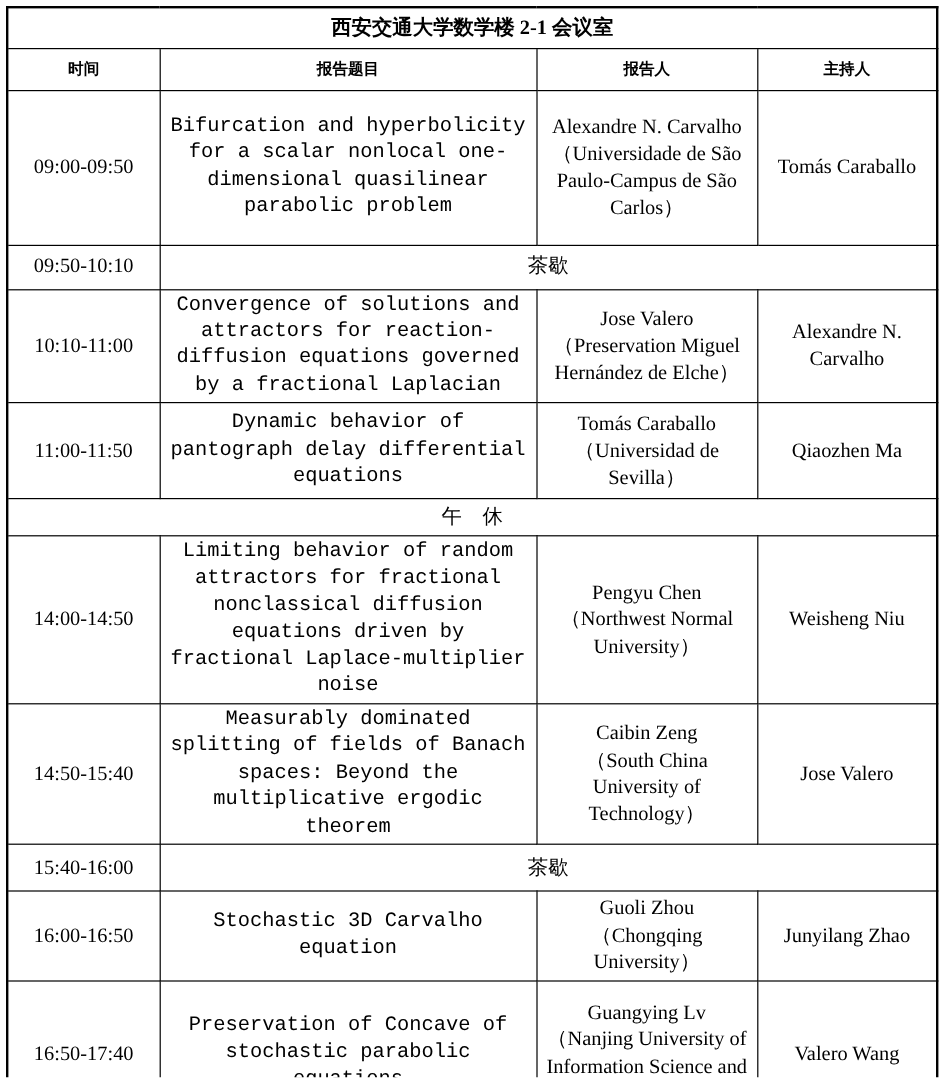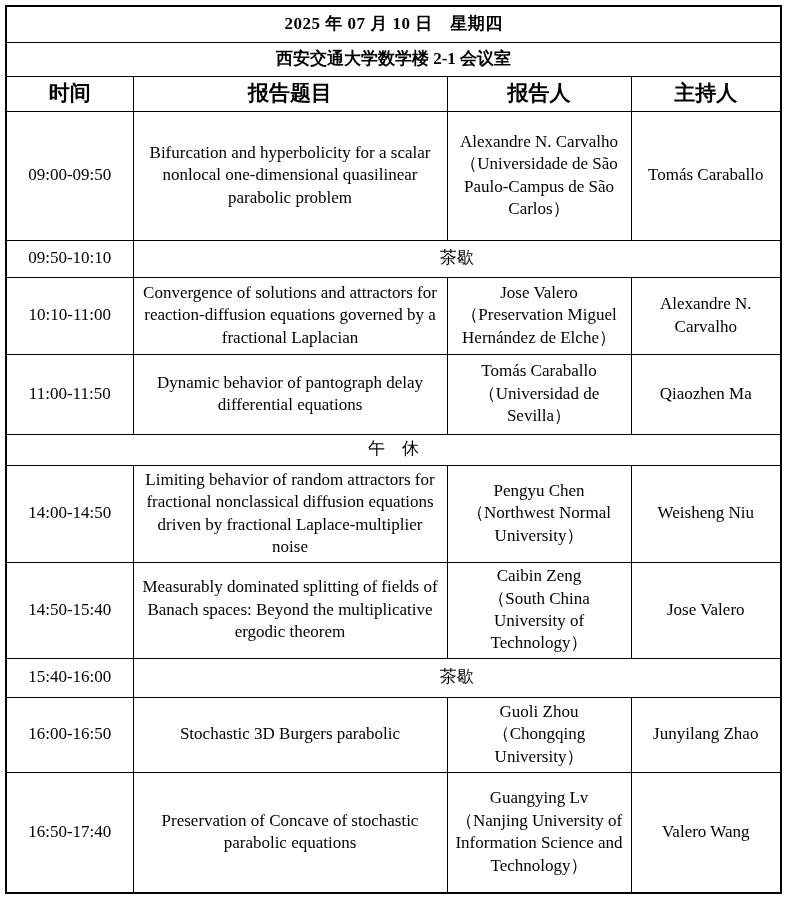--- a/index.html
+++ b/index.html
@@ -36,29 +36,30 @@
   td.date-cell {
     font-size: 20px;
     font-weight: bold;
     letter-spacing: 0.5px;
   }
   td.venue-cell {
     font-size: 19px;
     font-weight: bold;
   }
   tr.head-row td {
-    font-size: 21px;
+    font-size: 13px;
     font-weight: bold;
   }
   td.time-cell {
     font-size: 16.5px;
     padding: 2px 4px;
   }
   td.title-cell {
     padding: 2px 22px;
+    font-family: Liberation Mono, monospace;
   }
   td.speaker-cell {
     padding: 2px 12px;
   }
   td.chair-cell {
     padding: 2px 8px;
   }
   td.break-cell, td.lunch-cell {
     font-size: 18px;
   }
@@ -83,23 +84,20 @@
 <div class="page">
   <table class="schedule">
     <colgroup>
       <col style="width:127px">
       <col style="width:314px">
       <col style="width:184px">
       <col style="width:150px">
     </colgroup>
 
     <tbody>
-        <tr class="h-date">
-      <td colspan="4" class="date-cell">2025 年 07 月 10 日　星期四</td>
-    </tr>
 
     <tr class="h-venue">
       <td colspan="4" class="venue-cell">西安交通大学数学楼 2-1 会议室</td>
     </tr>
 
     <tr class="head-row h-head">
       <td>时间</td>
       <td>报告题目</td>
       <td>报告人</td>
       <td>主持人</td>
@@ -164,21 +162,21 @@
       <td class="chair-cell">Jose Valero</td>
     </tr>
 
     <tr class="h-tea2">
       <td class="time-cell">15:40-16:00</td>
       <td colspan="3" class="break-cell">茶歇</td>
     </tr>
 
     <tr class="h-talk6">
       <td class="time-cell">16:00-16:50</td>
-      <td class="title-cell">Stochastic 3D Burgers parabolic</td>
+      <td class="title-cell">Stochastic 3D Carvalho equation</td>
       <td class="speaker-cell">
         <div>Guoli Zhou</div>
         <div>（Chongqing University）</div>
       </td>
       <td class="chair-cell">Junyilang Zhao</td>
     </tr>
 
     <tr class="h-talk7">
       <td class="time-cell">16:50-17:40</td>
       <td class="title-cell">Preservation of Concave of stochastic parabolic equations</td>

